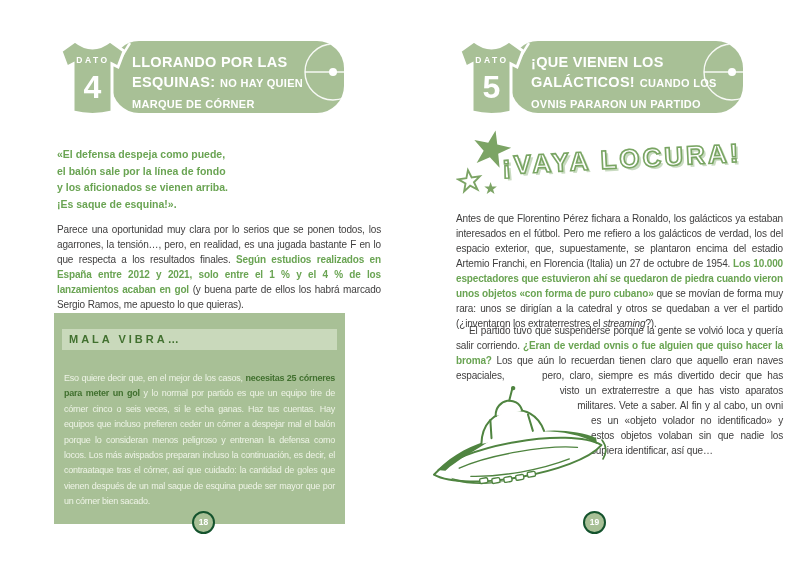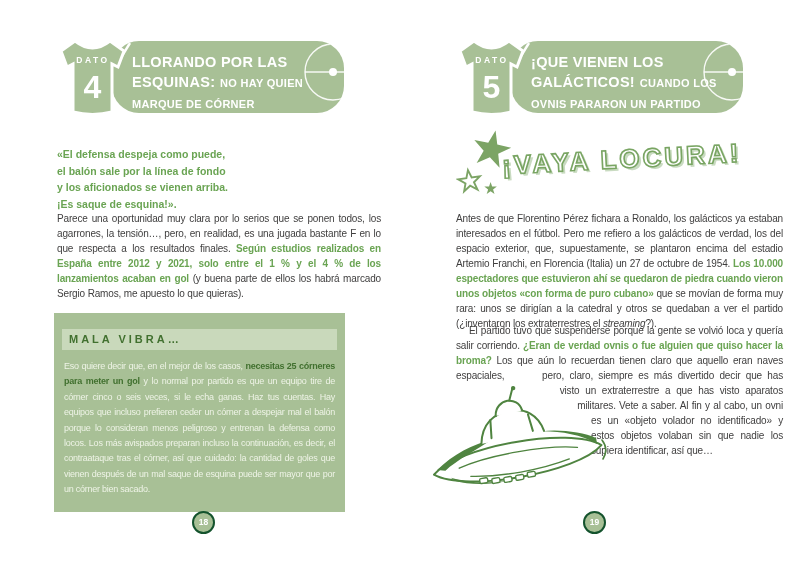--- a/index.html
+++ b/index.html
@@ -23,28 +23,28 @@
   
   .quote{position:absolute;left:0;top:146px;width:100%;text-align:left;
     color:#6aa453;font-weight:bold;font-size:10.5px;line-height:16.5px;}
   .quote span{display:block;}
 
   
   .body{margin:0;font-size:10px;line-height:15px;text-align:justify;
     letter-spacing:-.15px;color:#3f3e3e;hyphens:auto;-webkit-hyphens:auto;}
   .accent{color:#6aa453;font-weight:bold;}
   .abs{position:absolute;left:0;}
-  .p1{top:211px;width:100%;}
+  .p1{top:222px;width:100%;}
 
   
   .info-box{position:absolute;left:-3px;top:313px;width:291px;background:#a8c096;
     box-sizing:border-box;padding:16px 8px 14px 8px;}
   .box-header{background:#c9d9bb;height:21px;line-height:21px;padding:0 7px;
     color:#41702f;font-weight:800;font-size:11px;letter-spacing:3px;}
-  .box-text{margin:9px 2px 0 2px;font-size:9px;line-height:15.4px;text-align:justify;
+  .box-text{margin:21px 2px 0 2px;font-size:9px;line-height:15.4px;text-align:justify;
     letter-spacing:-.25px;color:#eef3e6;}
   .box-bold{color:#41702f;font-weight:bold;}
 
   
   .stamp{position:absolute;left:0;top:128px;width:310px;height:80px;}
   .stars-svg{position:absolute;left:0;top:2px;width:64px;height:74px;}
   .stamp-text{position:absolute;left:46px;top:16px;transform:rotate(-3deg);
     font-size:26px;font-weight:800;letter-spacing:3px;color:#fff;
     -webkit-text-stroke:1.6px #79a563;
     text-shadow:2.5px 2.5px 0 rgba(121,165,99,.4), 0 0 1px #79a563;}

